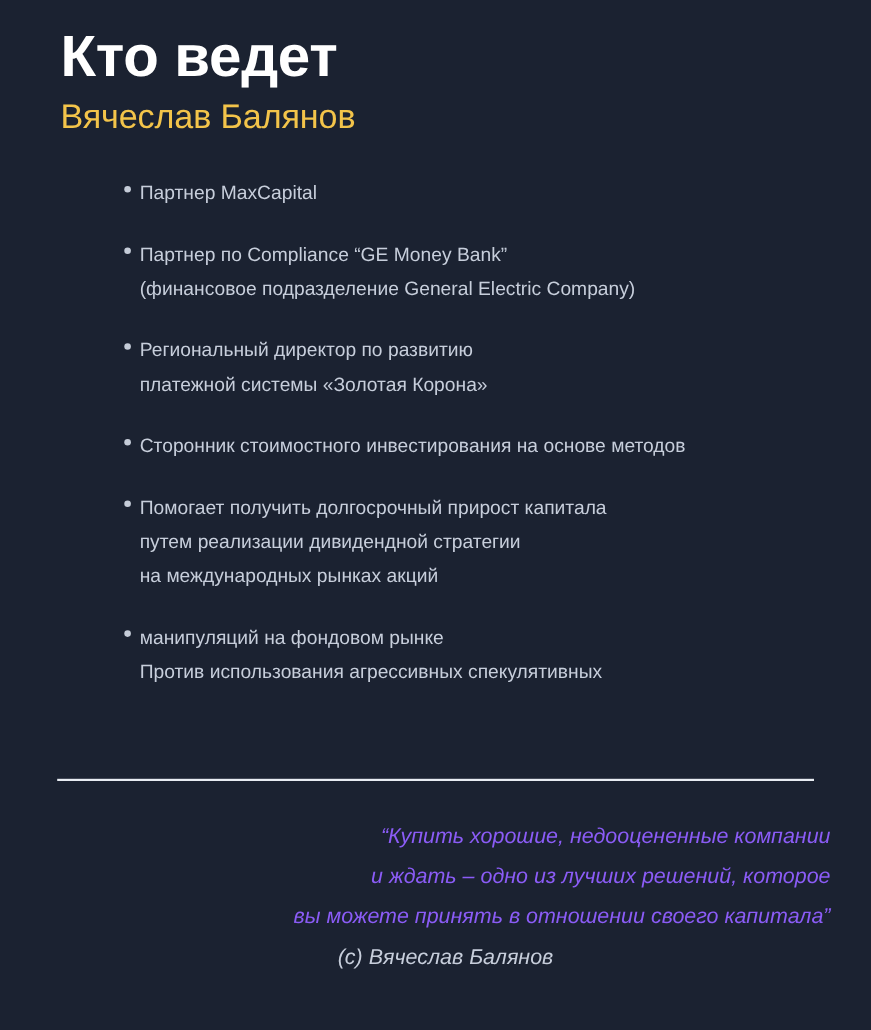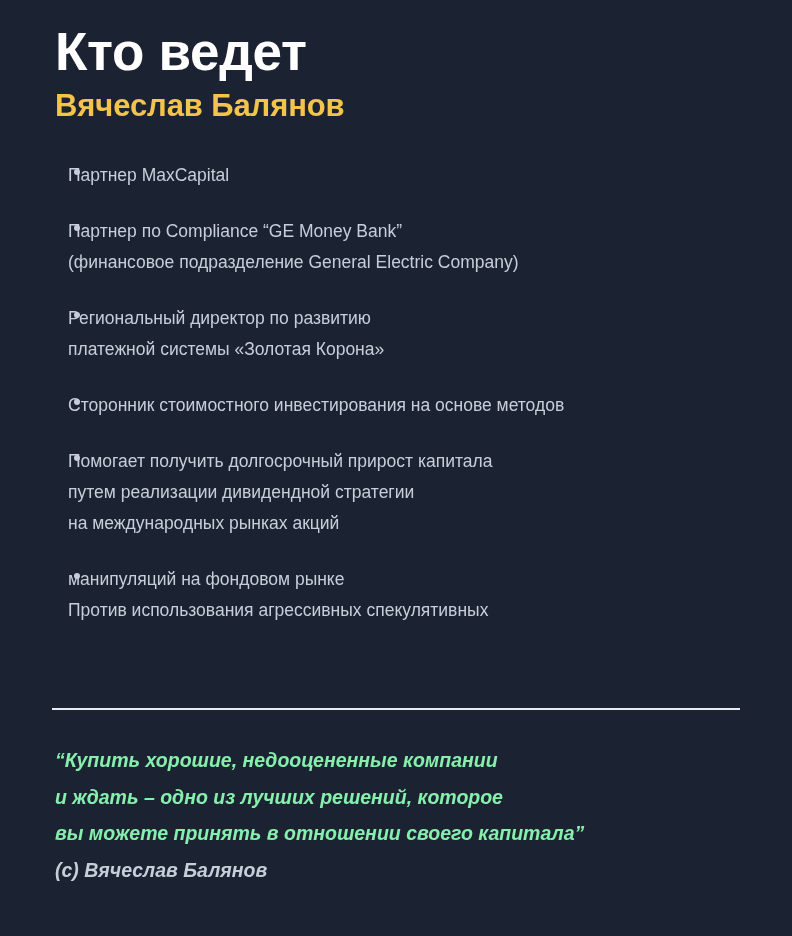--- a/index.html
+++ b/index.html
@@ -29,37 +29,38 @@
   .title-main {
     font-size: 53px;
     font-weight: bold;
     color: #ffffff;
     line-height: 1.12;
     letter-spacing: -0.3px;
     margin: 0;
   }
   .title-sub {
     font-size: 31px;
-    font-weight: bold;
+    font-weight: normal;
     color: #f3c44a;
     line-height: 1.2;
     margin: 6px 0 0 0;
     letter-spacing: -0.1px;
   }
 
   
   .bullets {
     margin: 35px 0 0 0;
     padding: 0;
     list-style: none;
   }
   .bullet-item {
     position: relative;
-    padding-left: 68px;
+    padding-left: 88px;
     margin-bottom: 25px;
+    margin-left: 39px;
   }
   .bullet-marker {
     position: absolute;
     left: 74px;
     top: 9px;
     width: 6px;
     height: 6px;
     border-radius: 50%;
     background: #c5ccd8;
   }
@@ -84,32 +85,34 @@
   
   .quote-block {
     position: absolute;
     left: 55px;
     top: 742px;
     width: 700px;
   }
   .quote-line {
     font-size: 19.5px;
     font-style: italic;
-    color: #86efac;
+    color: #8b5cf6;
     line-height: 36.5px;
     white-space: pre;
-    font-weight: bold;
+    font-weight: normal;
+    text-align: right;
   }
   .quote-attrib {
     font-size: 19.5px;
     font-style: italic;
     color: #c7cedb;
     line-height: 36.5px;
     white-space: pre;
-    font-weight: bold;
+    font-weight: normal;
+    text-align: center;
   }
 </style>
 </head>
 <body>
 
 <div class="slide">
 
   <div class="header">
     <h1 class="title-main">Кто ведет</h1>
     <h2 class="title-sub">Вячеслав Балянов</h2>

